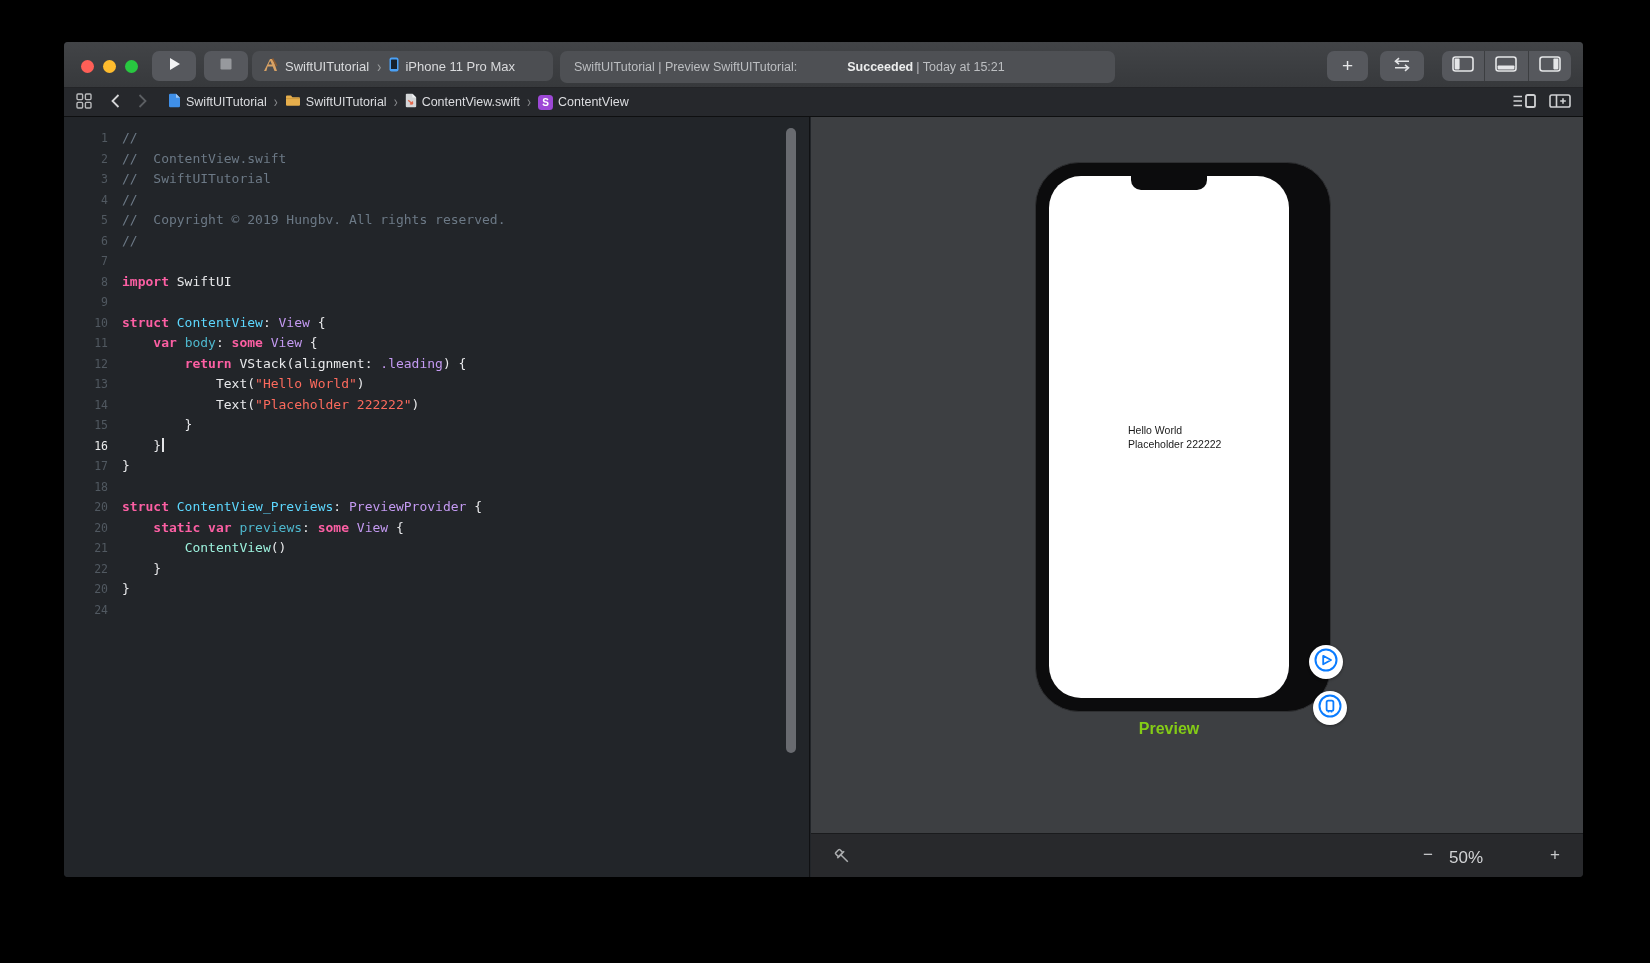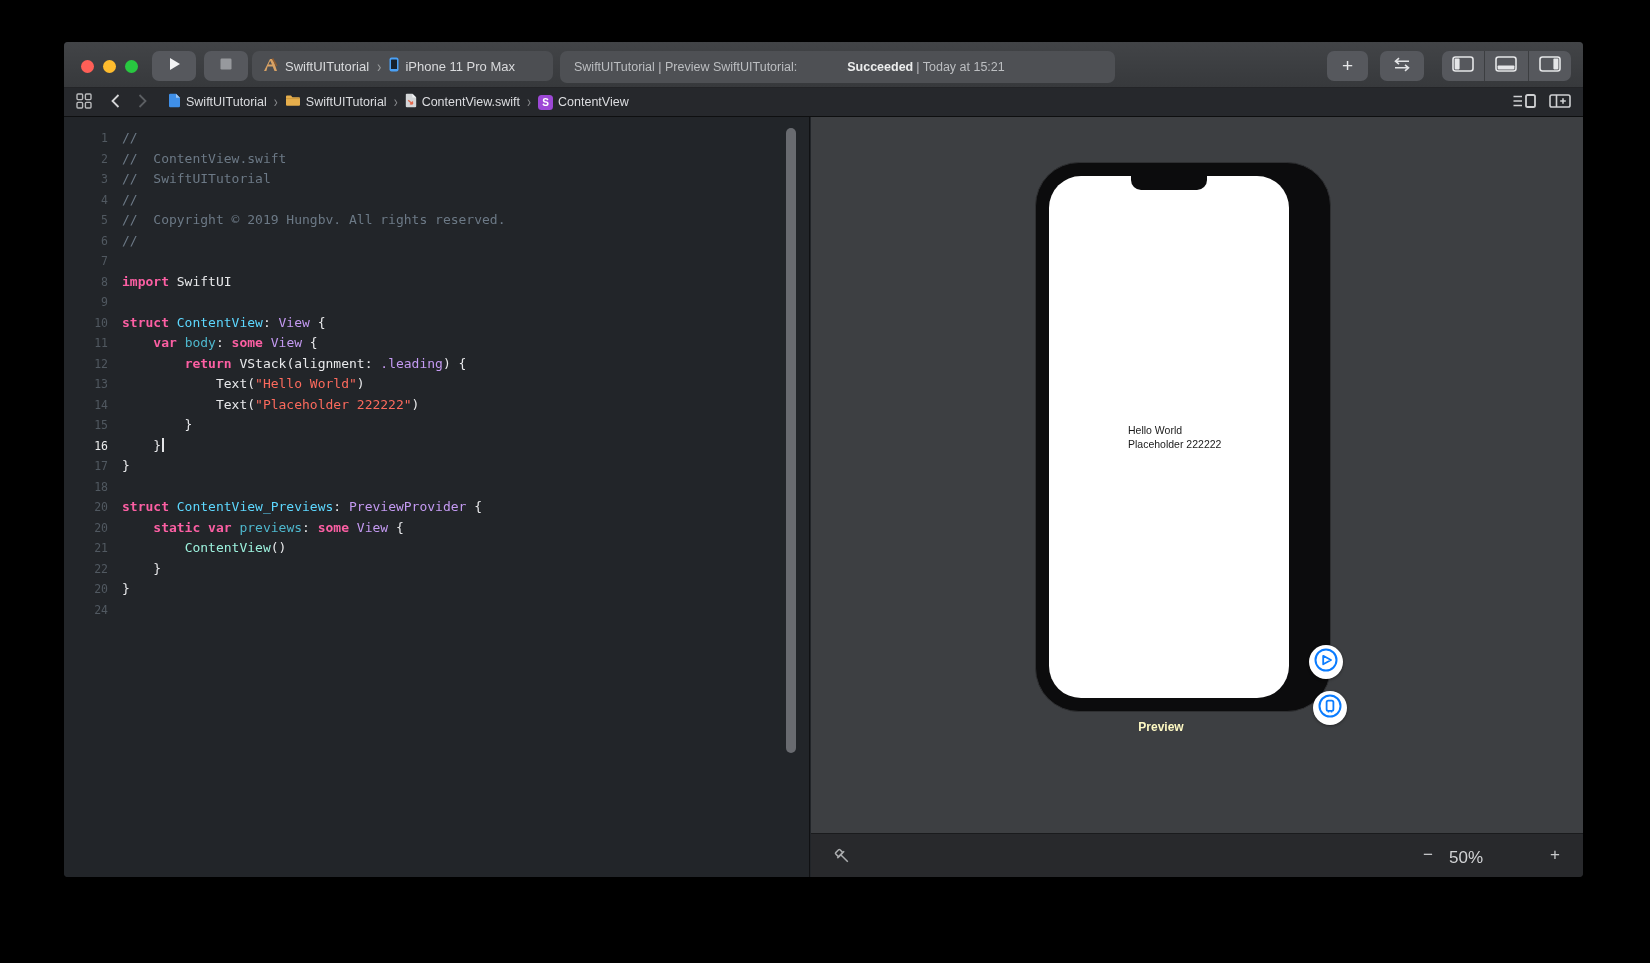--- a/index.html
+++ b/index.html
@@ -50,21 +50,21 @@
   .tok-pl   { color:#e8e9eb; }
   .caret { display:inline-block; width:1.5px; height:14px; background:#e4e5e7; vertical-align:-2px; margin-left:1px; }
   .scrollbar { position:absolute; left:722px; top:11px; width:10px; height:625px; background:#75787c; border-radius:5px; opacity:.85; }
 
   
   .canvas { position:absolute; left:747px; top:75px; width:772px; height:716px; background:#3d3f42; }
   .phone { position:absolute; left:224px; top:45px; width:296px; height:550px; background:#0c0c0d; border-radius:44px; border:1px solid #2e2f31; }
   .screen { position:absolute; left:13px; top:13px; width:240px; height:522px; background:#ffffff; border-radius:32px; overflow:hidden; }
   .notch { position:absolute; left:82px; top:0; width:76px; height:14px; background:#0c0c0d; border-radius:0 0 10px 10px; }
   .phone-text { position:absolute; left:79px; top:248px; font-size:10.5px; line-height:13.5px; color:#1a1a1a; }
-  .preview-label { position:absolute; left:216px; top:603px; width:268px; text-align:center; font-size:12px; font-weight:bold; color:#fef9c3; }
+  .preview-label { position:absolute; left:224px; top:603px; width:268px; text-align:center; font-size:16px; font-weight:bold; color:#84cc16; }
   .float-btn { position:absolute; width:34px; height:34px; border-radius:50%; background:#fff; box-shadow:0 1px 3px rgba(0,0,0,.4); display:flex; align-items:center; justify-content:center; }
   .btn-live { left:498px; top:528px; }
   .btn-device { left:502px; top:574px; }
 
   
   .canvas-bar { position:absolute; left:747px; top:791px; width:772px; height:44px; background:#28292c; border-top:1px solid #1a1b1d; }
   .pin-btn { position:absolute; left:22px; top:13px; }
   .zoom-out { position:absolute; left:612px; top:11px; font-size:17px; color:#c9cacc; }
   .zoom-label { position:absolute; left:638px; top:14px; font-size:17px; color:#d2d3d5; }
   .zoom-in { position:absolute; right:23px; top:11px; font-size:17px; color:#c9cacc; }

